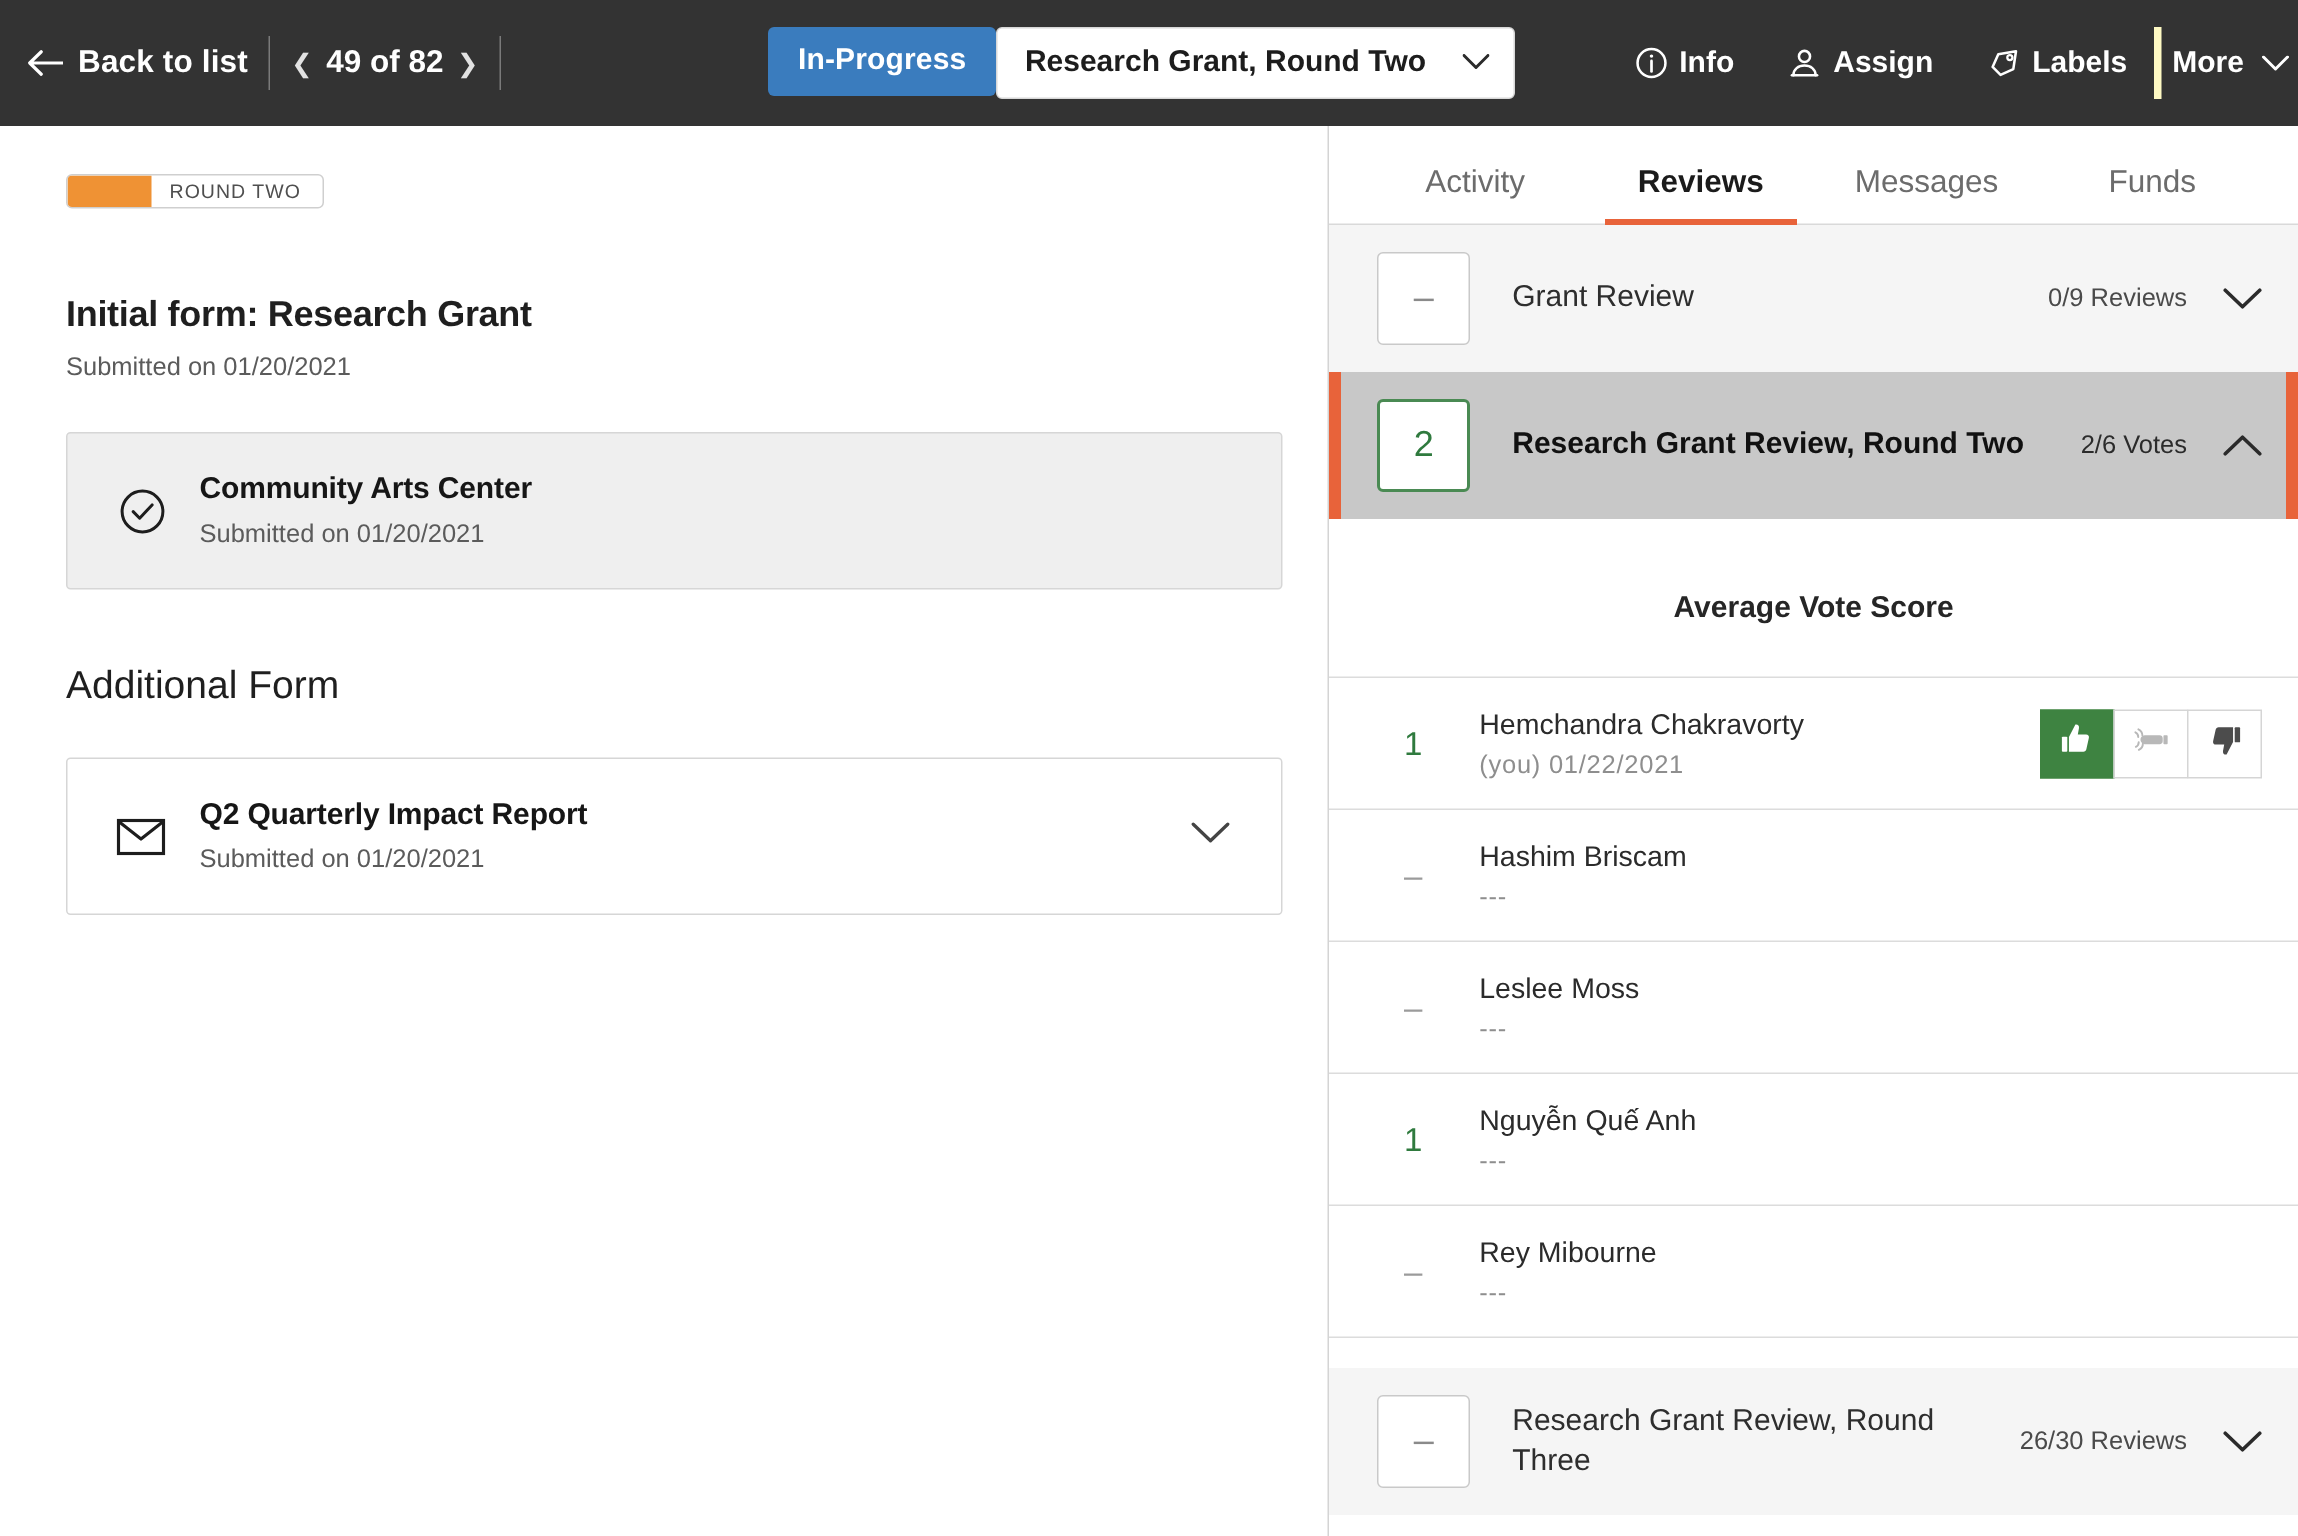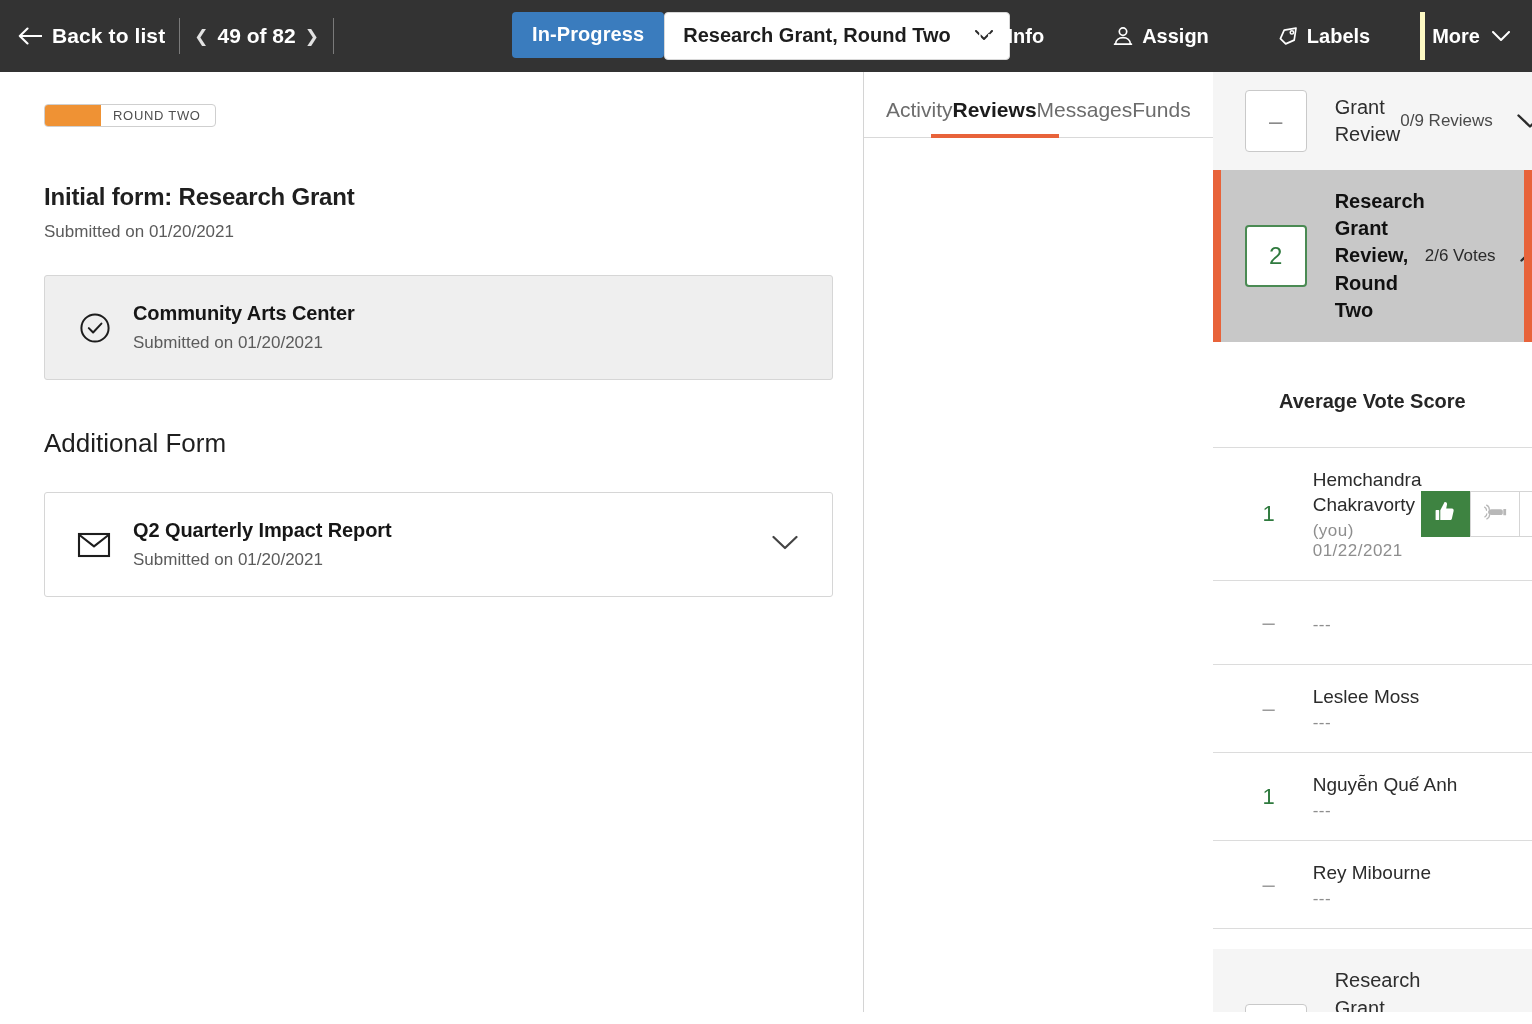--- a/index.html
+++ b/index.html
@@ -6,21 +6,21 @@
   html, body {
     width: 1532px; height: 1024px;
     font-family: "Liberation Sans", sans-serif;
     background: #ffffff;
     overflow: hidden;
     -webkit-font-smoothing: antialiased;
   }
 
   
   .topbar {
-    height: 72px; width: 100%;
+    height: 84px; width: 100%;
     background: #333333;
     display: flex; align-items: center;
     color: #ffffff;
     position: relative;
   }
   .tb-left { display: flex; align-items: center; padding-left: 18px; }
   .back-btn {
     display: flex; align-items: center; gap: 10px;
     font-size: 21px; font-weight: 600; color: #fff; cursor: pointer;
     letter-spacing: .1px;
@@ -38,21 +38,21 @@
     letter-spacing: .1px;
   }
   .round-select {
     background: #ffffff; color: #1d1d1d; font-size: 20px; font-weight: 600;
     padding: 11px 16px 12px 18px; border-radius: 4px; cursor: pointer;
     display: flex; align-items: center; gap: 14px; border: 1px solid #d8d8d8;
     min-width: 346px; justify-content: space-between;
   }
   .round-select .cdown { font-size: 16px; color: #2b2b2b; }
 
-  .tb-right { position: absolute; right: 16px; display: flex; align-items: center; gap: 32px; }
+  .tb-right { position: absolute; right: 0; display: flex; align-items: center; }
   .tb-action {
     display: flex; align-items: center; gap: 8px;
     font-size: 20px; font-weight: 600; color: #fff; cursor: pointer;
     padding: 0 18px; height: 48px;
   }
   .tb-action.more { border-left: 5px solid #fef9c3; padding-left: 7px; padding-right: 6px; gap: 12px; align-items: center; }
   .ic { display: inline-flex; align-items: center; justify-content: center; }
 
   
   .body { display: flex; height: 940px; width: 100%; }
@@ -88,21 +88,21 @@
   .card.filled { background: #efefef; }
   .card .card-ic { width: 46px; flex: 0 0 46px; display: flex; align-items: center; justify-content: flex-start; }
   .card-txt { margin-left: 10px; }
   .card-name { font-size: 20px; font-weight: 700; color: #161616; letter-spacing: -.1px; }
   .card-sub { font-size: 17px; color: #5b5b5b; margin-top: 8px; }
   .card-chev { position: absolute; right: 34px; top: 50%; transform: translateY(-50%); cursor: pointer; }
 
   .section-title { font-size: 26px; font-weight: 400; color: #1f1f1f; margin-top: 48px; }
 
   
-  .right-pane { width: 668px; height: 100%; background: #fff; display: flex; flex-direction: row; }
+  .right-pane { width: 668px; height: 100%; background: #fff; display: flex; flex-direction: column; }
   .tabs {
     display: flex; align-items: flex-end; height: 66px;
     border-bottom: 1px solid #d9d9d9; padding: 0 22px;
   }
   .tab {
     flex: 1; text-align: center; font-size: 21px; color: #6c6c6c;
     padding-bottom: 15px; cursor: pointer; position: relative;
   }
   .tab.active { color: #1b1b1b; font-weight: 700; }
   .tab.active::after {
@@ -358,20 +358,21 @@
                   <rect x="19.8" y="4.9" width="3.6" height="10" rx=".6" fill="#4c4c4c"></rect>
                 </svg>
             </span>
           </div>
         </div>
       </div>
 
       <div class="voter-row">
         <div class="voter-score">–</div>
         <div class="voter-info">
+          <div class="voter-name">Hashim Briscam</div>
           <div class="voter-meta">---</div>
         </div>
       </div>
 
       <div class="voter-row">
         <div class="voter-score">–</div>
         <div class="voter-info">
           <div class="voter-name">Leslee Moss</div>
           <div class="voter-meta">---</div>
         </div>

